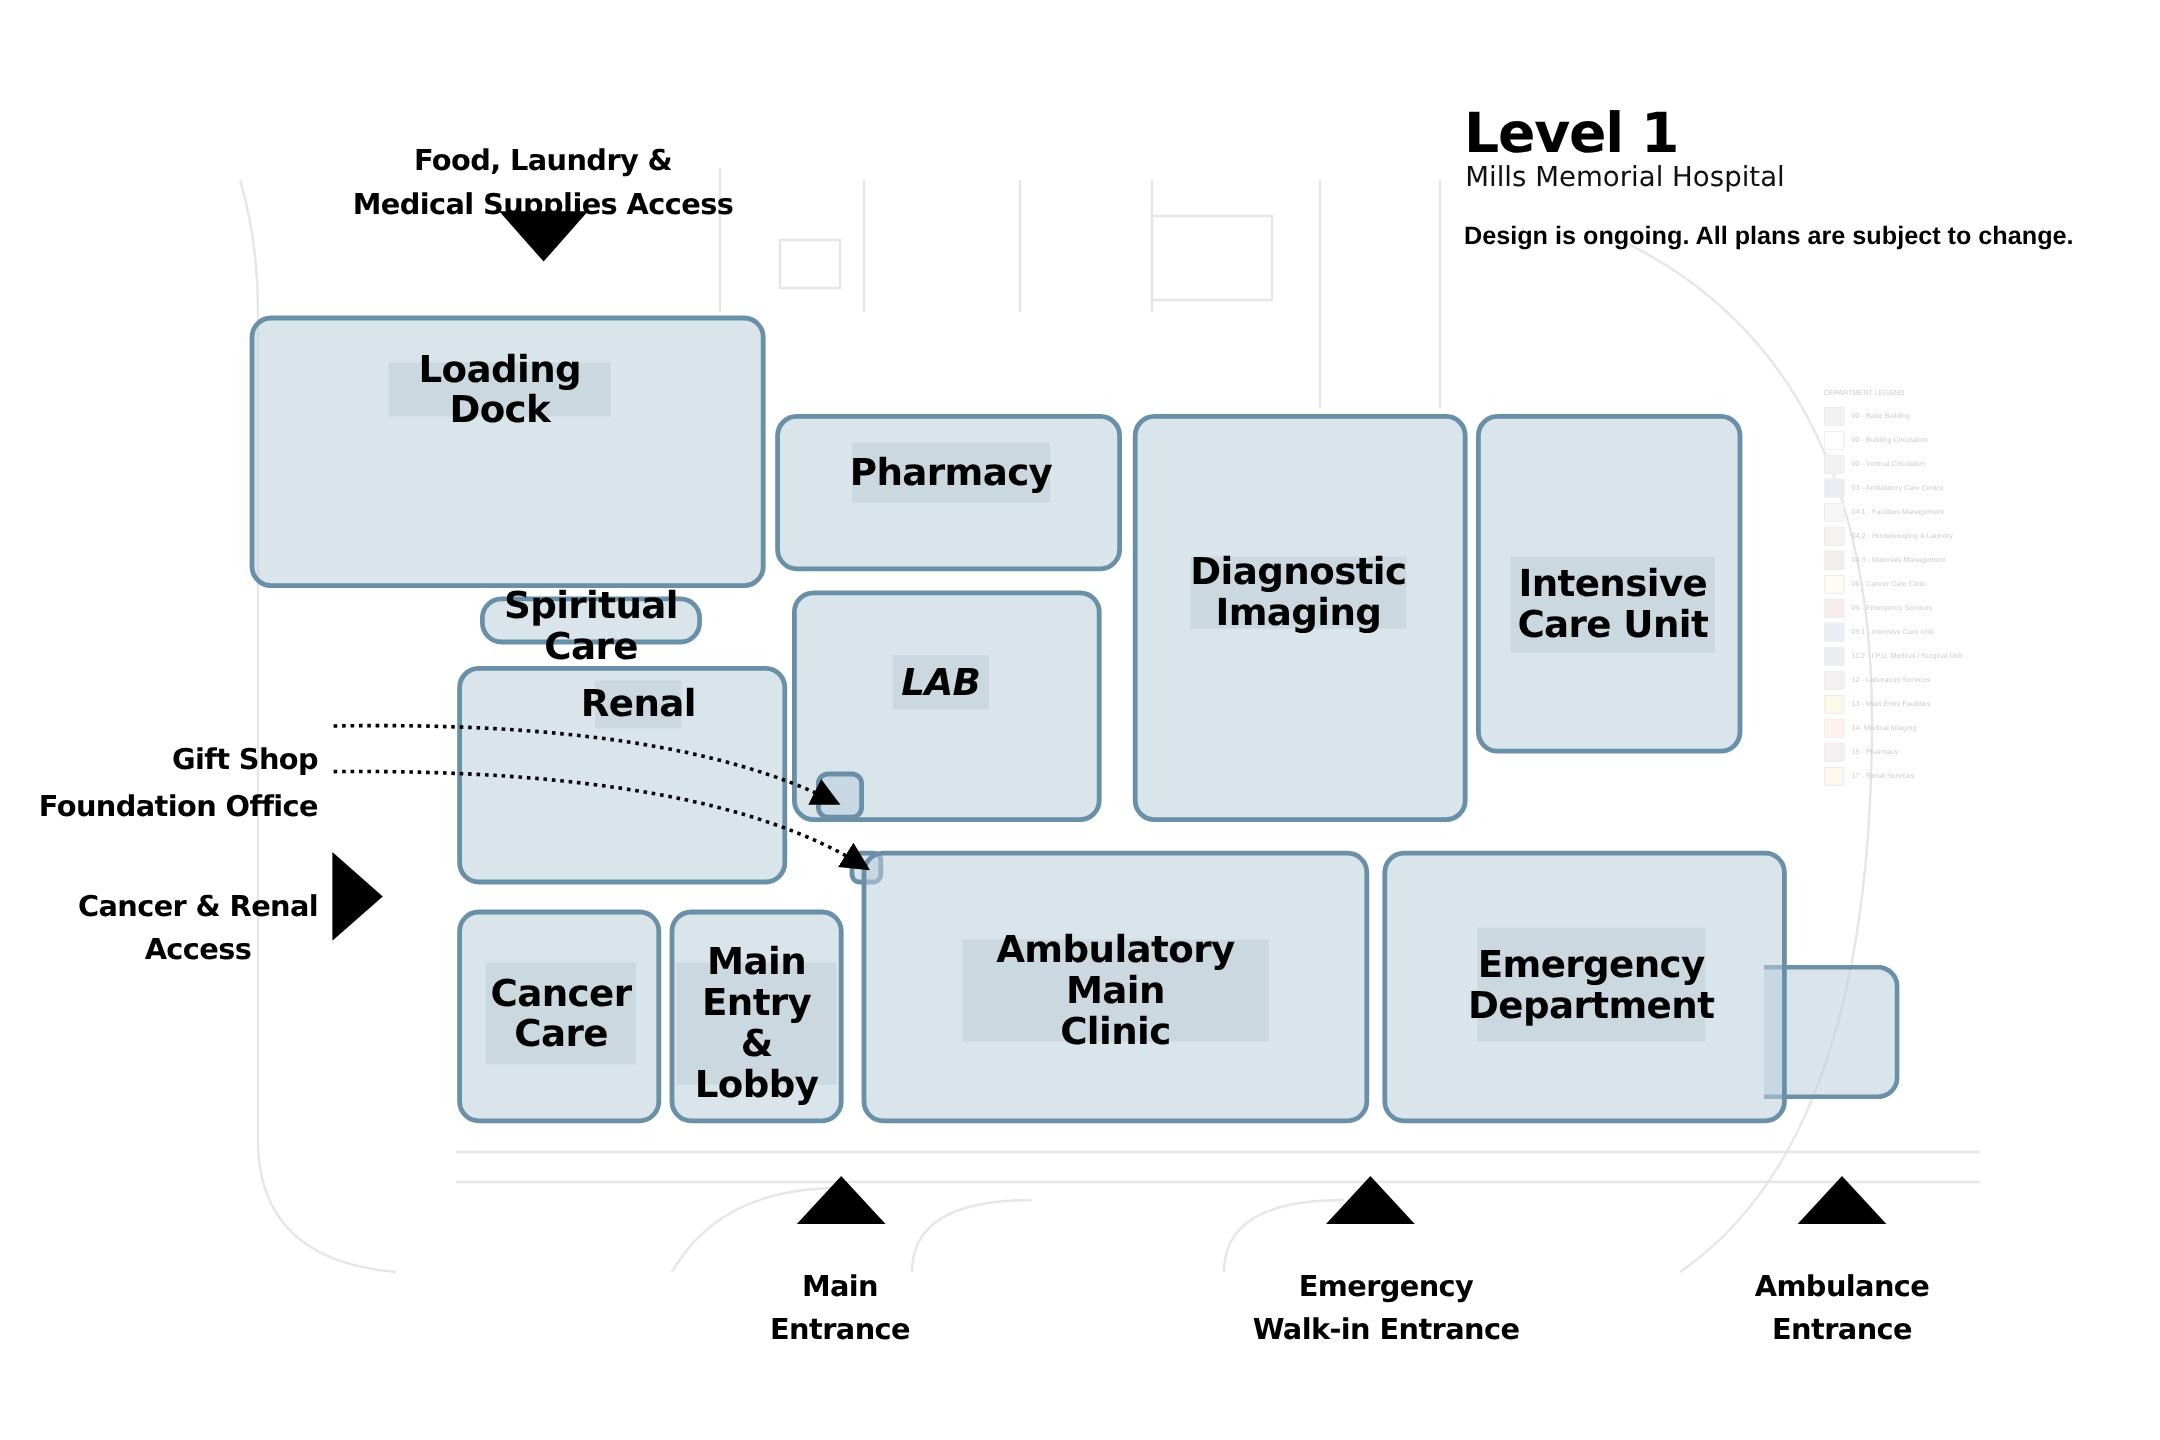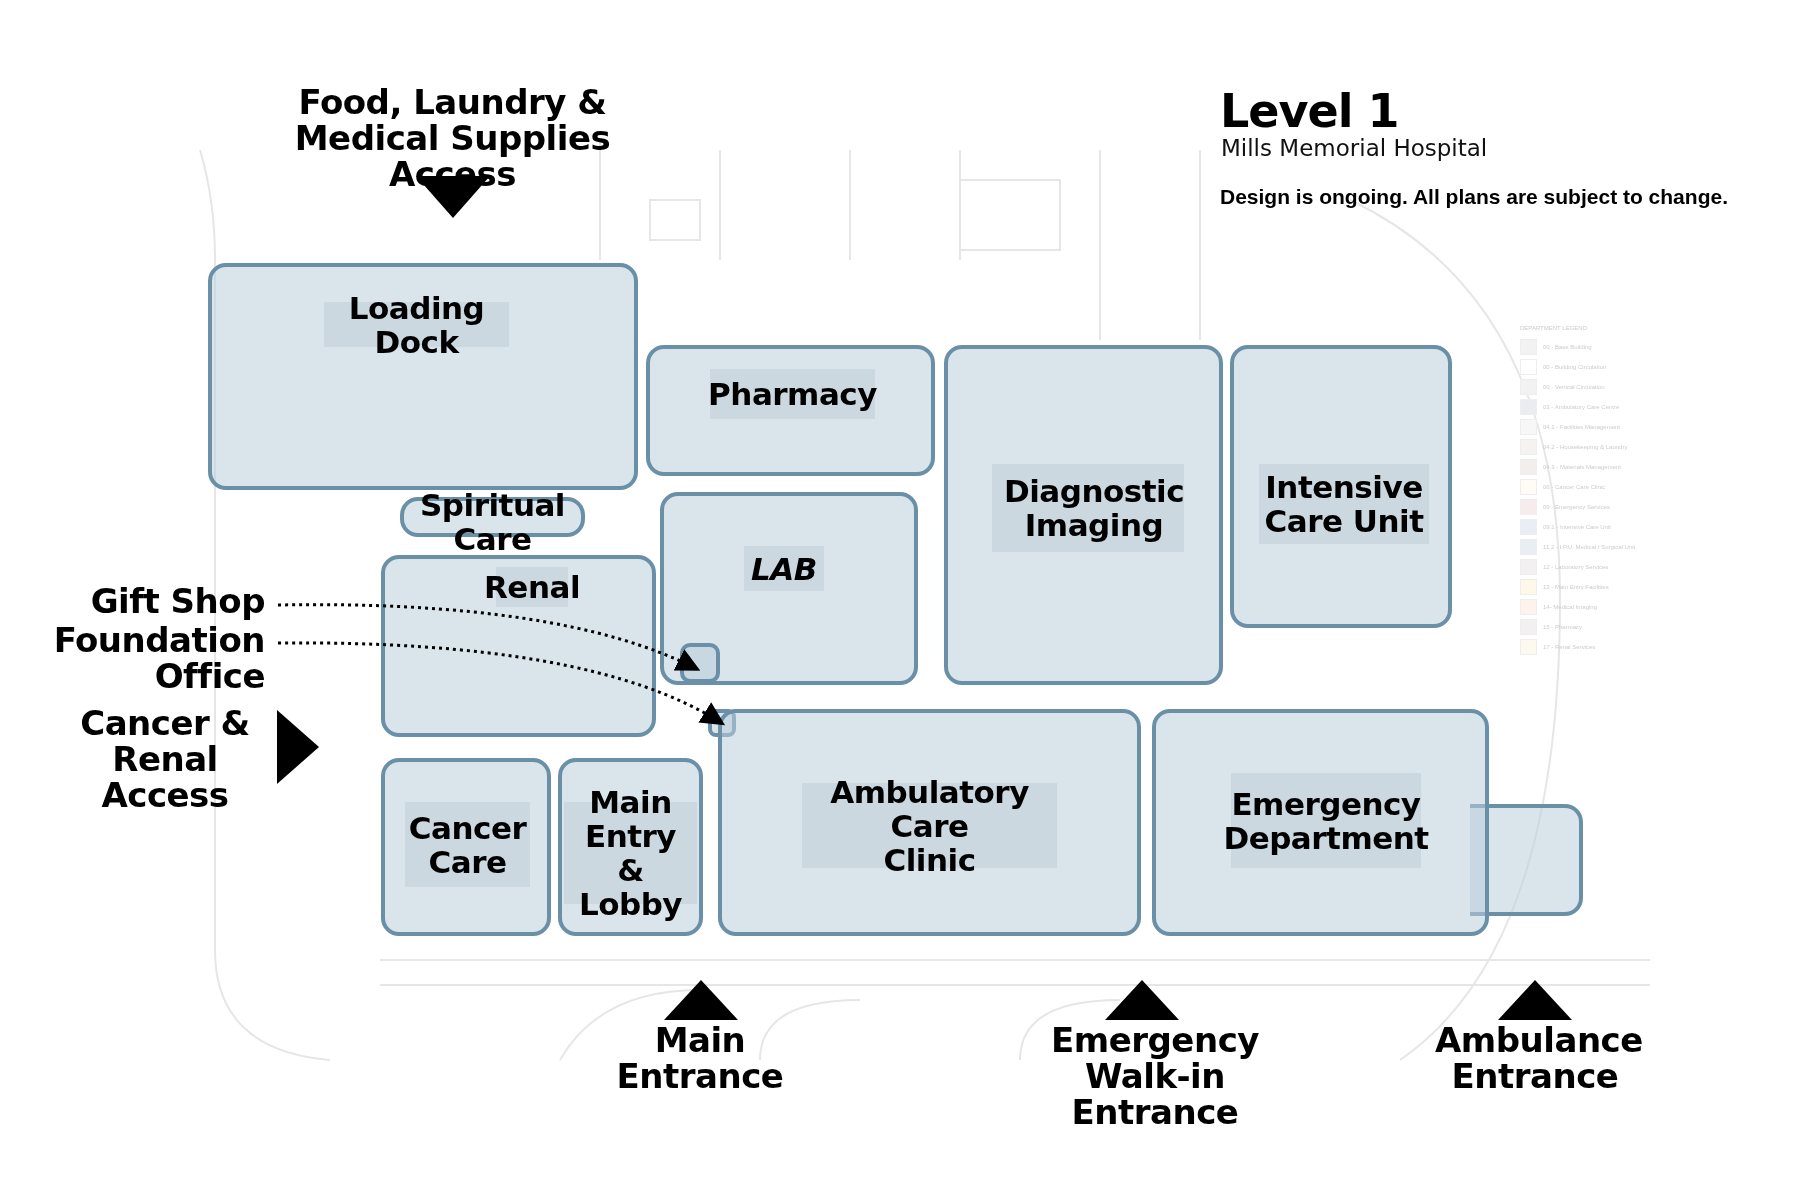--- a/index.html
+++ b/index.html
@@ -5,21 +5,21 @@
   html, body { margin:0; padding:0; }
   body { width:1800px; height:1200px; background:#ffffff; position:relative; overflow:hidden;
          font-family:"DejaVu Sans", sans-serif; }
   .bg-lines { position:absolute; left:0; top:0; width:1800px; height:1200px; }
   .zone { position:absolute; box-sizing:border-box; border:4px solid #6a90a8; border-radius:18px;
           background:rgba(186,206,218,0.55); }
   .zone-label { position:absolute; background:rgba(200,214,222,0.85); color:#000;
           font-family:"DejaVu Sans", sans-serif; font-weight:bold; font-size:31px; line-height:34px;
           text-align:center; display:flex; align-items:center; justify-content:center; white-space:pre-line; letter-spacing:-0.5px;}
   .ext-label { position:absolute; color:#000; font-family:"DejaVu Sans", sans-serif; font-weight:bold;
-          font-size:34px; line-height:36px; text-align:center; white-space:pre-line; letter-spacing:-0.5px;}
+          font-size:24px; line-height:36px; text-align:center; white-space:pre-line; letter-spacing:-0.5px;margin-top:32px;}
   .tri { position:absolute; width:0; height:0; }
   .title { position:absolute; left:1220px; top:84px; font-size:46px; font-weight:bold; color:#000; letter-spacing:-1px; }
   .subtitle { position:absolute; left:1221px; top:135px; font-size:23px; color:#111; }
   .note { position:absolute; left:1220px; top:185px; font-family:"Liberation Sans", sans-serif; font-weight:bold; font-size:21px; color:#000; }
   .legend { position:absolute; left:1520px; top:325px; font-family:"Liberation Sans", sans-serif; font-size:6px; color:#ccc; }
   .legend .row { display:flex; align-items:center; height:20px; }
   .legend .sw { width:15px; height:14px; border:1px solid #eee; margin-right:6px; }
 </style>
 </head>
 <body>
@@ -109,21 +109,21 @@
     </div>
 </div>
 
 <div class="zone" style="left:208px;top:263px;width:430px;height:227px;">
   <div class="zone-label" style="left:112px;top:35px;width:185px;height:45px;">Loading Dock</div>
 </div>
 <div class="zone" style="left:646px;top:345px;width:289px;height:131px;">
   <div class="zone-label" style="left:60px;top:20px;width:165px;height:50px;">Pharmacy</div>
 </div>
 <div class="zone" style="left:944px;top:345px;width:279px;height:340px;">
-  <div class="zone-label" style="left:44px;top:115px;width:180px;height:88px;padding-left:12px;">Diagnostic
+  <div class="zone-label" style="left:44px;top:115px;width:180px;height:60px;">Diagnostic
 Imaging</div>
 </div>
 <div class="zone" style="left:1230px;top:345px;width:222px;height:283px;">
   <div class="zone-label" style="left:25px;top:115px;width:170px;height:80px;">Intensive
 Care Unit</div>
 </div>
 <div class="zone" style="left:400px;top:497px;width:185px;height:40px;">
   <div class="zone-label" style="left:2px;top:2px;width:173px;height:38px;background:transparent;">Spiritual Care</div>
 </div>
 <div class="zone" style="left:381px;top:555px;width:275px;height:182px;">
@@ -136,21 +136,21 @@
 <div class="zone" style="left:708px;top:709px;width:28px;height:28px;border-radius:8px;"></div>
 <div class="zone" style="left:381px;top:758px;width:170px;height:178px;">
   <div class="zone-label" style="left:20px;top:40px;width:125px;height:85px;">Cancer
 Care</div>
 </div>
 <div class="zone" style="left:558px;top:758px;width:145px;height:178px;">
   <div class="zone-label" style="left:2px;top:40px;width:133px;height:102px;text-align:center;">Main Entry
 &amp; Lobby</div>
 </div>
 <div class="zone" style="left:718px;top:709px;width:423px;height:227px;">
-  <div class="zone-label" style="left:80px;top:70px;width:255px;height:85px;">Ambulatory Care
+  <div class="zone-label" style="left:80px;top:70px;width:255px;height:85px;">Ambulatory Main
 Clinic</div>
 </div>
 <div class="zone" style="left:1470px;top:804px;width:113px;height:112px;border-left:none;border-radius:0 18px 18px 0;"></div>
 <div class="zone" style="left:1152px;top:709px;width:337px;height:227px;">
   <div class="zone-label" style="left:75px;top:60px;width:190px;height:95px;">Emergency
 Department</div>
 </div>
 
 <svg class="bg-lines" viewBox="0 0 1800 1200" style="pointer-events:none;">
   <defs>

